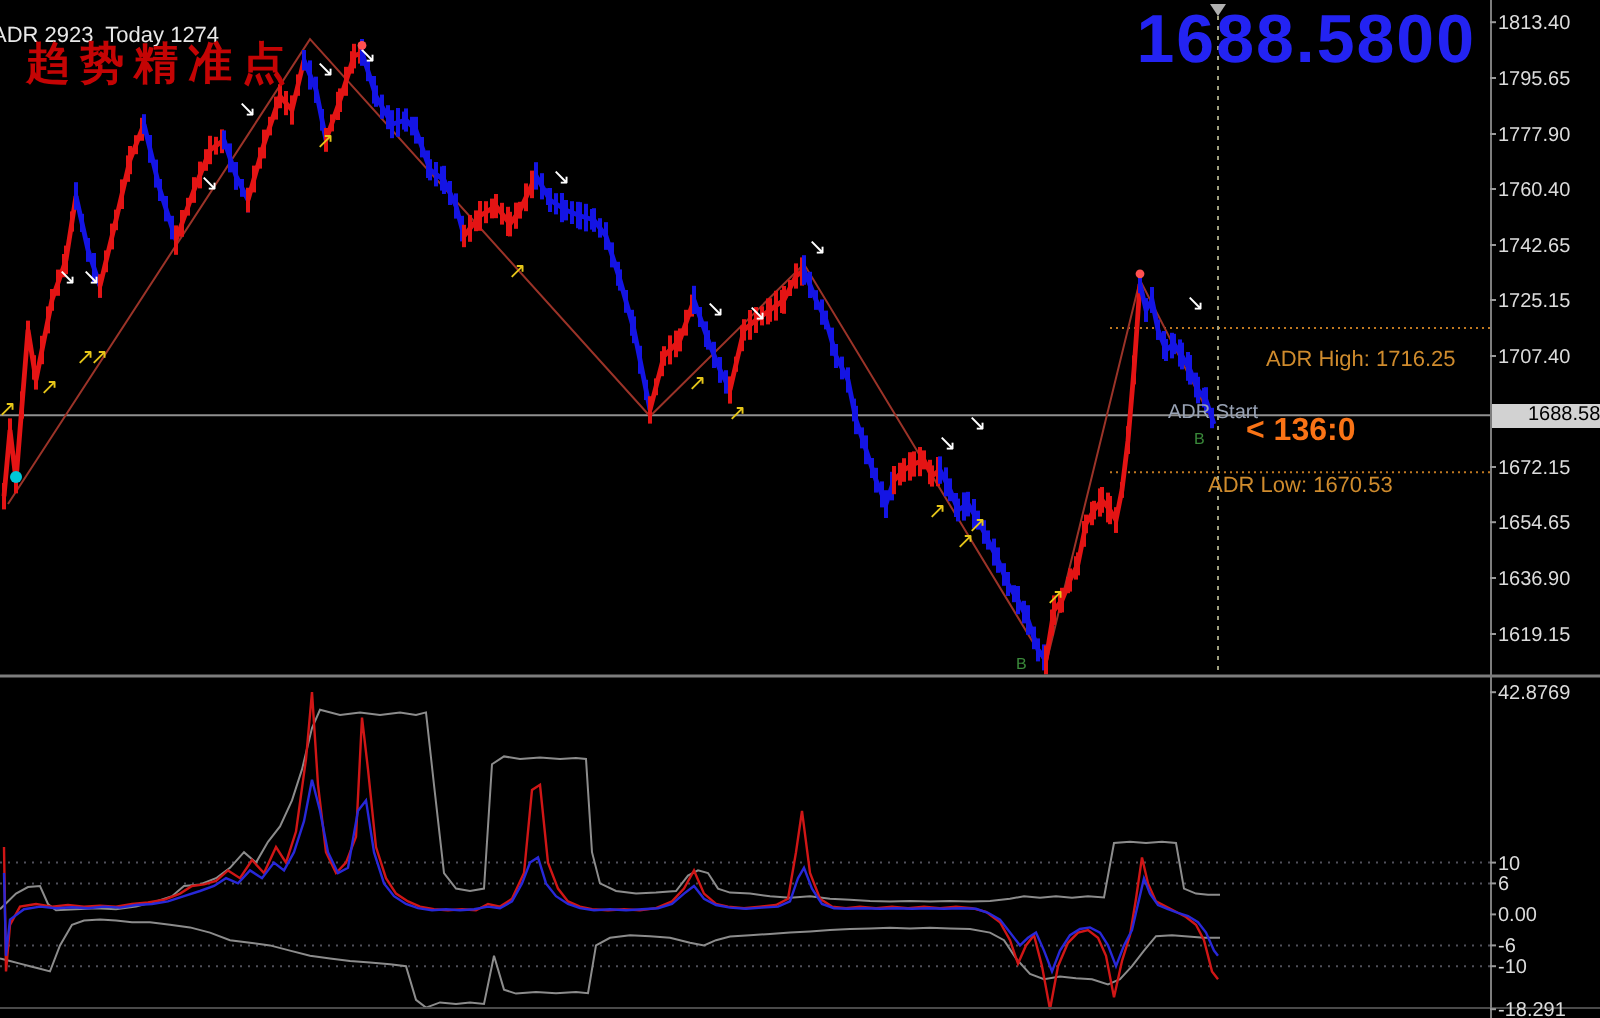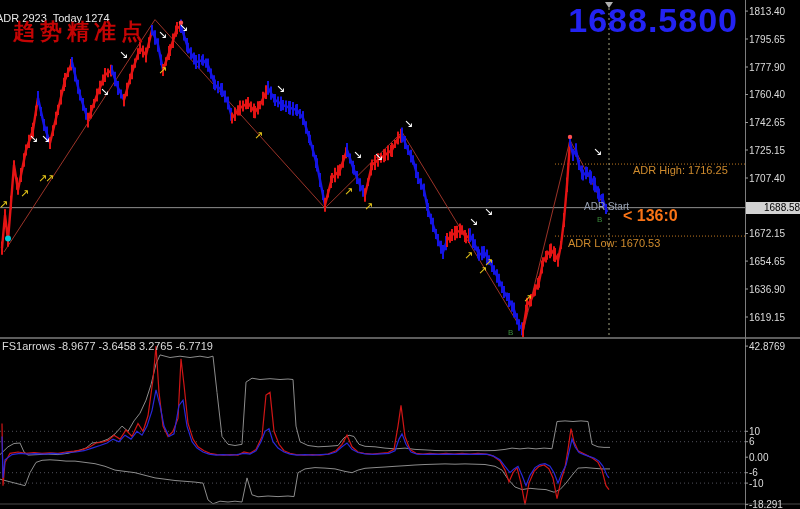--- a/index.html
+++ b/index.html
@@ -3,24 +3,24 @@
 <meta charset="utf-8">
 <style>
   html,body{margin:0;padding:0;background:#000;}
   .screen{position:relative;width:800px;height:509px;background:#000;overflow:hidden;
           font-family:"Liberation Sans",sans-serif;}
   .ov{position:absolute;white-space:pre;line-height:1.1;}
   #symbol-line{left:4px;top:2px;font-size:11px;color:#e8e8e8;}
   #adr-line{left:-4px;top:12px;font-size:11px;color:#e8e8e8;}
   #watermark{left:13px;top:20px;font-size:22px;font-weight:bold;color:#c40404;letter-spacing:5px;}
   #big-price{right:62px;top:2px;font-size:34px;font-weight:bold;color:#2323f2;letter-spacing:1px;}
-  #adr-high{left:588px;top:164px;font-size:11px;color:#cf8b2d;padding-left:45px;}
+  #adr-high{left:588px;top:174px;font-size:11px;color:#cf8b2d;padding-left:45px;}
   #adr-start{left:584px;top:201px;font-size:10px;color:#98a2b4;}
   #counter{left:623px;top:207px;font-size:16px;font-weight:bold;color:#f97316;}
-  #adr-low{left:568px;top:237px;font-size:11px;color:#cf8b2d;}
+  #adr-low{left:604px;top:237px;font-size:11px;color:#cf8b2d;}
   #ind-label{left:2px;top:340px;font-size:11px;color:#dcdcdc;}
   #price-tag{left:746px;top:202px;width:52px;height:12px;background:#d2d2d2;color:#000;
              font-size:10px;padding-left:18px;line-height:12px;}
   svg{position:absolute;left:0;top:0;}
 </style>
 </head>
 <body>
 
 <div class="screen">
   <svg id="chart-svg" width="800" height="509">
@@ -399,15 +399,14 @@
       <line x1="745" y1="504.6" x2="748" y2="504.6" stroke="#9a9a9a"></line>
       <text x="749" y="508.1" fill="#dcdcdc" font-size="10" font-family="Liberation Sans">-18.291</text>
     </svg>
   <div class="ov" id="adr-line">ADR 2923  Today 1274</div>
   <div class="ov" id="watermark">趋势精准点</div>
   <div class="ov" id="big-price">1688.5800</div>
   <div class="ov" id="adr-high">ADR High: 1716.25</div>
   <div class="ov" id="adr-start">ADR Start</div>
   <div class="ov" id="counter">&lt; 136:0</div>
   <div class="ov" id="adr-low">ADR Low: 1670.53</div>
-  <div class="ov" id="ind-label">FS1arrows -8.9677 -3.6458 3.2765 -6.7719</div>
   <div class="ov" id="price-tag">1688.58</div>
 </div>
 
 </body></html>

